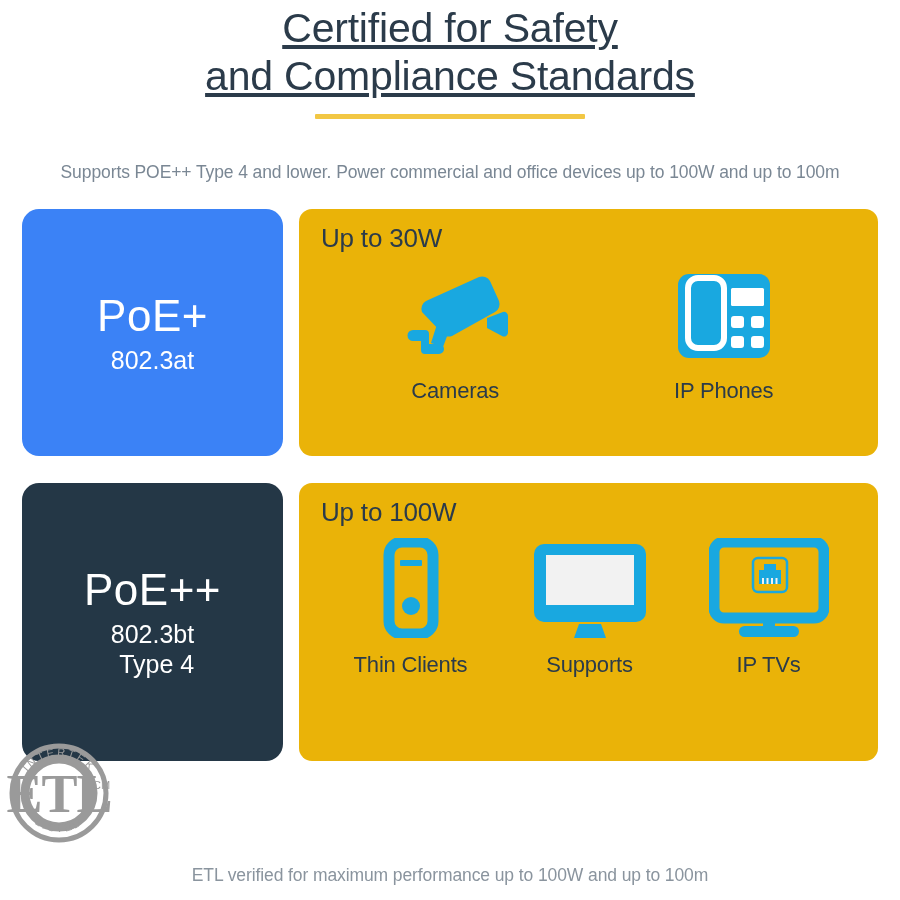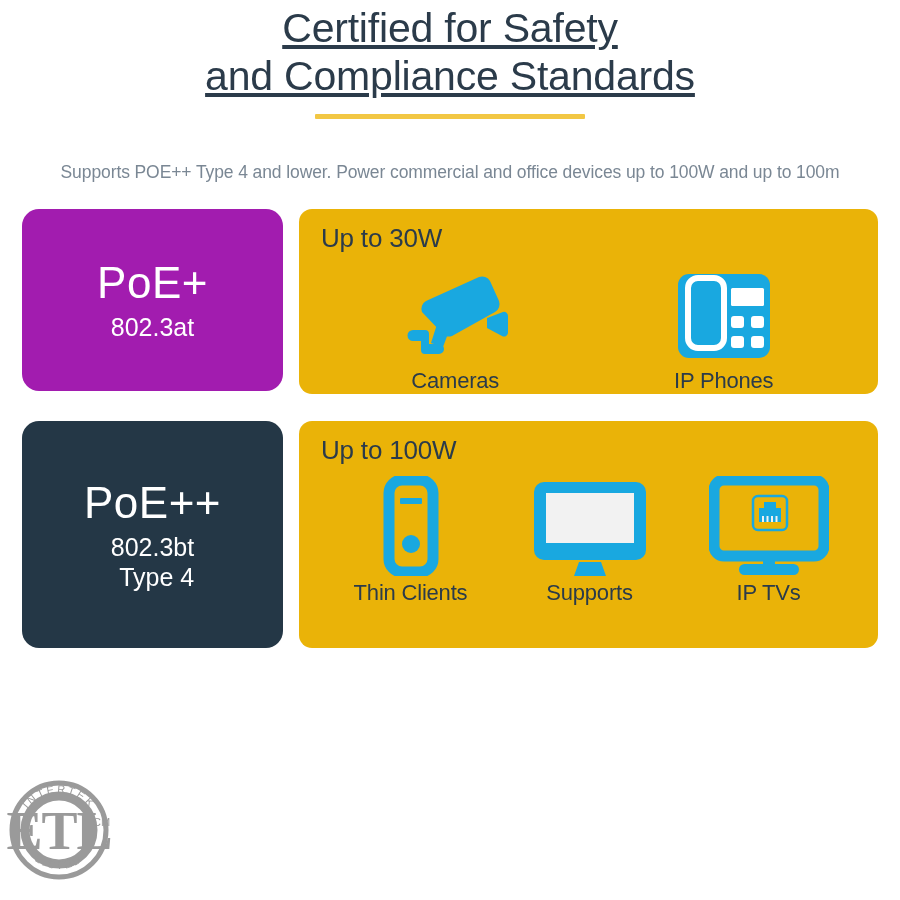--- a/index.html
+++ b/index.html
@@ -61,22 +61,22 @@
   .badge {
     width: 261px;
     border-radius: 17px;
     display: flex;
     flex-direction: column;
     align-items: center;
     justify-content: center;
     color: #ffffff;
     flex: 0 0 auto;
   }
-  .badge-poe-plus { background: #a21caf; height: 182px; }
-  .badge-poe-pp   { background: #243746; height: 227px; }
+  .badge-poe-plus { background: #3b82f6; height: 247px; }
+  .badge-poe-pp   { background: #243746; height: 278px; }
 
   .badge-title {
     font-size: 44px;
     font-weight: 400;
     line-height: 50px;
     letter-spacing: 0.5px;
   }
   .badge-sub {
     font-size: 25px;
     line-height: 30px;
@@ -110,21 +110,21 @@
     align-items: center;
     flex: 1 1 0;
   }
   .device-art {
     height: 104px;
     display: flex;
     align-items: flex-end;
     justify-content: center;
   }
   .device-label {
-    margin-top: 4px;
+    margin-top: 14px;
     font-size: 22px;
     color: #2b3b4a;
     letter-spacing: -0.2px;
     white-space: nowrap;
   }
 
   
   .footer {
     position: absolute;
     left: 0;
@@ -289,13 +289,14 @@
       </g>
       <text x="93" y="52" font-size="11" fill="#9a9a9a" font-family="'Liberation Sans', sans-serif">CM</text>
       <text font-size="11" fill="#9a9a9a" font-family="'Liberation Sans', sans-serif" letter-spacing="2.4">
         <textPath href="#arcTop" startOffset="50%" text-anchor="middle">INTERTEK</textPath>
       </text>
       <text font-size="11" fill="#9a9a9a" font-family="'Liberation Sans', sans-serif" letter-spacing="2.4">
         <textPath href="#arcBottom" startOffset="50%" text-anchor="middle">LISTED</textPath>
       </text>
     </svg>
   </div>
+  <div class="footer-note">ETL verified for maximum performance up to 100W and up to 100m</div>
 </div>
 
 </body></html>

